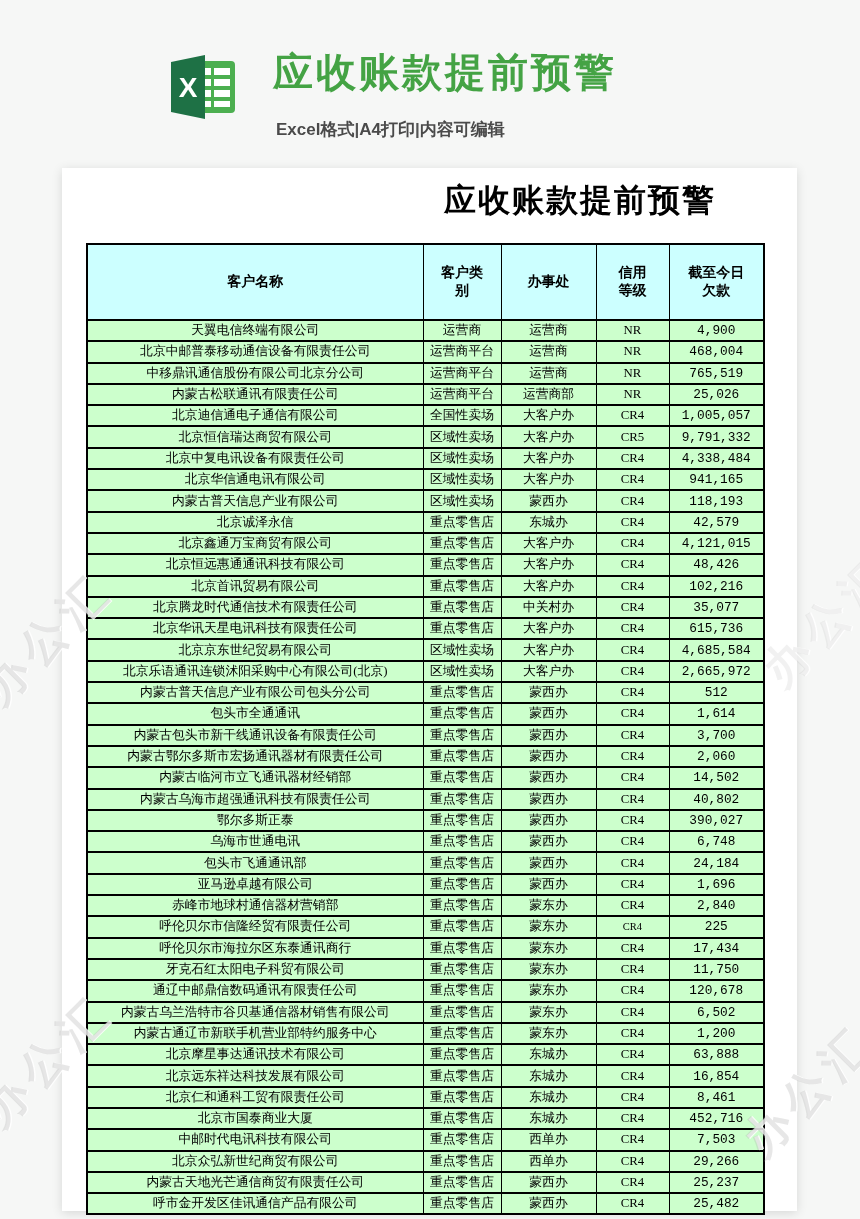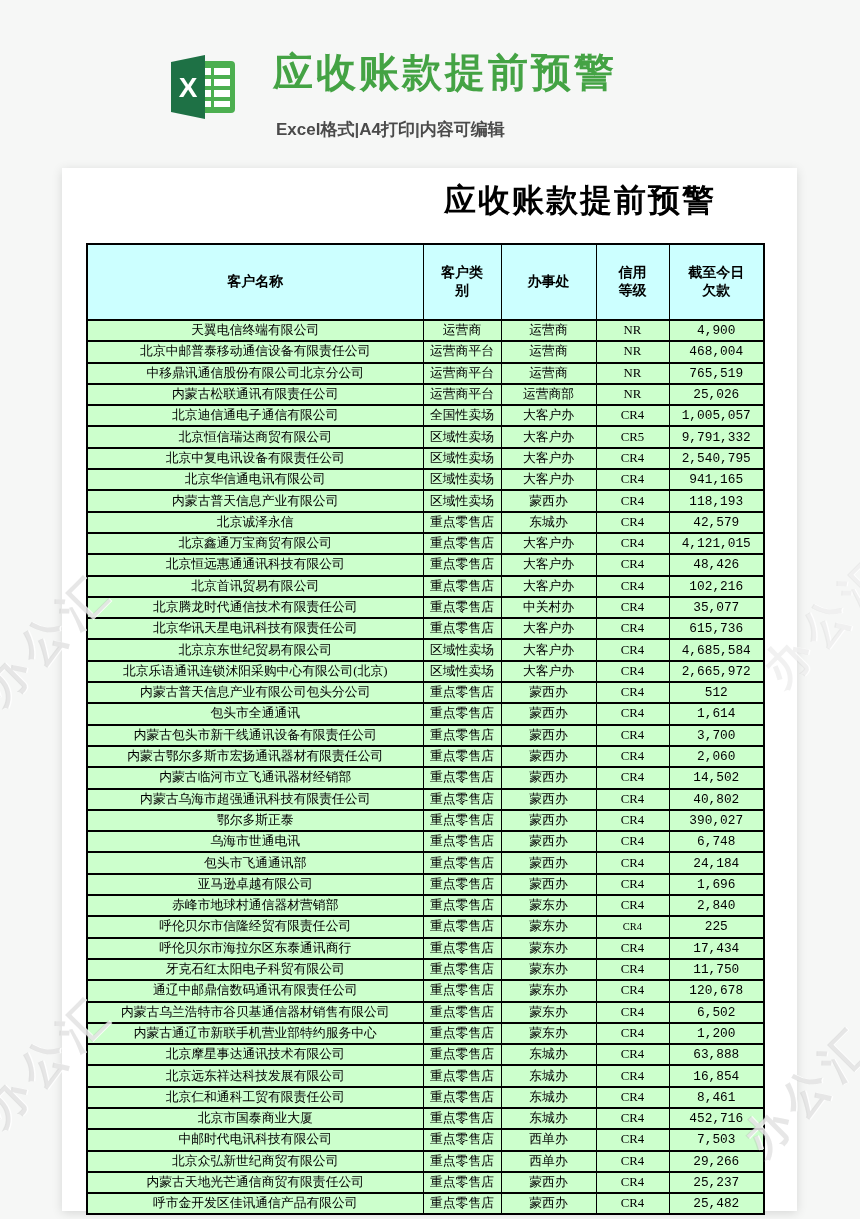--- a/index.html
+++ b/index.html
@@ -168,21 +168,21 @@
           <td class="c1">区域性卖场</td>
           <td class="c2">大客户办</td>
           <td class="c3">CR5</td>
           <td class="c4">9,791,332</td>
         </tr>
         <tr>
           <td class="c0">北京中复电讯设备有限责任公司</td>
           <td class="c1">区域性卖场</td>
           <td class="c2">大客户办</td>
           <td class="c3">CR4</td>
-          <td class="c4">2,540,795</td>
+          <td class="c4">4,338,484</td>
         </tr>
         <tr>
           <td class="c0">北京华信通电讯有限公司</td>
           <td class="c1">区域性卖场</td>
           <td class="c2">大客户办</td>
           <td class="c3">CR4</td>
           <td class="c4">941,165</td>
         </tr>
         <tr>
           <td class="c0">内蒙古普天信息产业有限公司</td>

